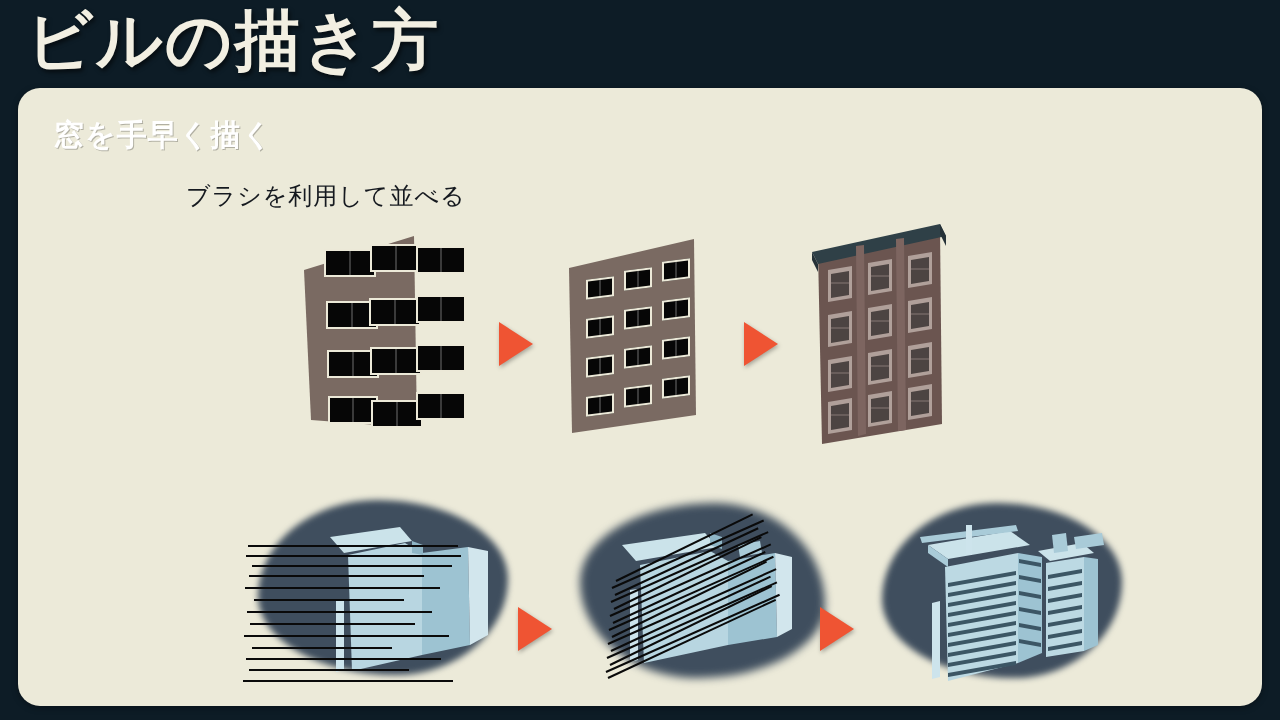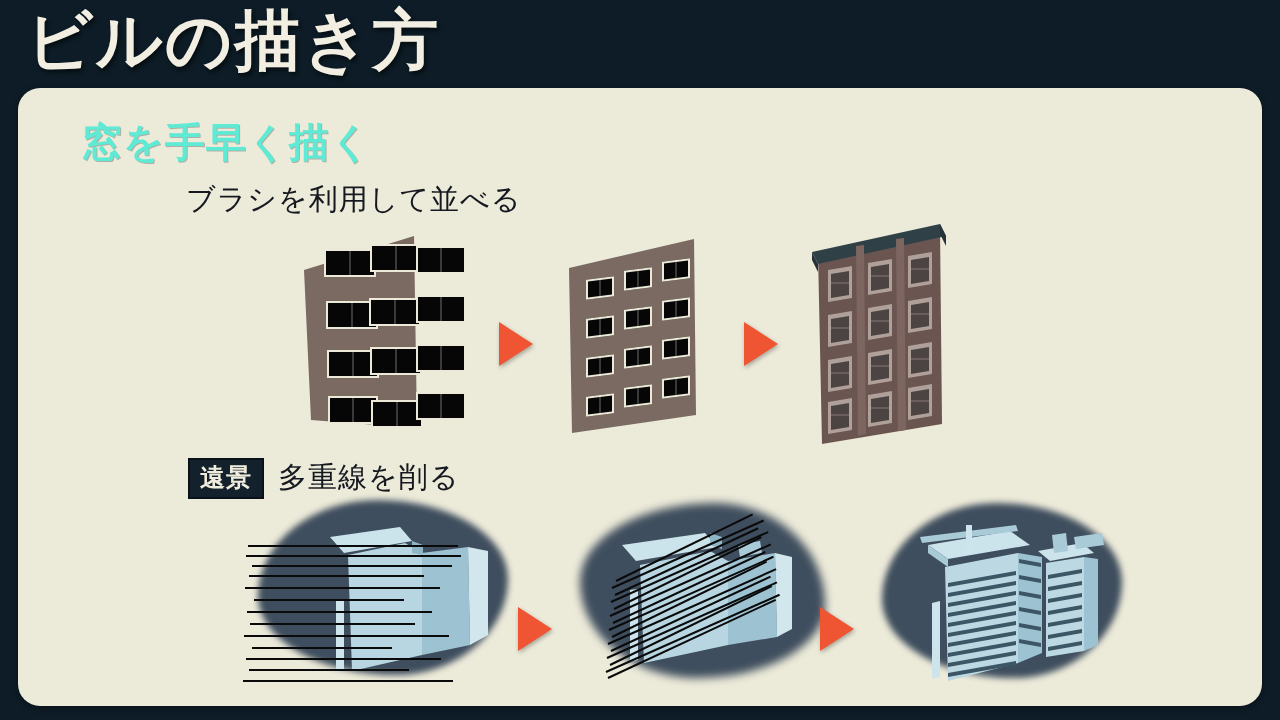--- a/index.html
+++ b/index.html
@@ -22,36 +22,35 @@
   
   .panel{
     position:absolute;left:18px;top:88px;width:1244px;height:618px;
     background:#ecead9;
     border-radius:22px 22px 22px 22px;
     box-shadow:0 2px 6px rgba(0,0,0,.35);
   }
 
   .section-head{
     position:absolute;left:54px;top:115px;
-    font-size:40px;font-weight:bold;color:#5eead4;letter-spacing:1px;
+    font-size:30px;font-weight:bold;color:#ffffff;letter-spacing:1px;
     text-shadow:1px 1px 0 rgba(0,0,0,.25);
-    margin-left:28px;
   }
 
   
   .badge-row{position:absolute;display:flex;align-items:center;}
   .badge{
     background:#12212c;color:#efecd d;color:#efecdd;
     font-size:25px;font-weight:bold;letter-spacing:1px;
     padding:3px 10px 5px 10px;
     border:2px solid #0a1219;
     line-height:1.15;
   }
   .badge-text{
-    margin-left:14px;font-size:29px;color:#15191f;letter-spacing:1px;
+    margin-left:14px;font-size:24px;color:#15191f;letter-spacing:1px;
   }
 
   
   .arrow{position:absolute;width:0;height:0;
     border-top:22px solid transparent;border-bottom:22px solid transparent;
     border-left:34px solid #ef5433;
     filter:drop-shadow(1px 2px 2px rgba(0,0,0,.3));
   }
 
   
@@ -195,24 +194,20 @@
         <rect x="71" y="153" width="18" height="2"></rect>
         <rect x="71" y="195" width="18" height="2"></rect>
         <rect x="111" y="56" width="18" height="2"></rect>
         <rect x="111" y="101" width="18" height="2"></rect>
         <rect x="111" y="146" width="18" height="2"></rect>
         <rect x="111" y="188" width="18" height="2"></rect>
       </g>
     </svg>
   </div>
 
-  <div class="badge-row" style="left:188px;top:458px;">
-    <span class="badge">遠景</span>
-    <span class="badge-text">多重線を削る</span>
-  </div>
 
   <div style="position:absolute;left:240px;top:495px;width:285px;height:205px;">
     <div class="blob" style="left:18px;top:5px;width:250px;height:175px;"></div>
     <svg width="285" height="205" style="position:absolute;left:0;top:0;">
       <polygon points="108,60 165,48 182,58 182,160 112,176" fill="#b8d6e1"></polygon>
       <polygon points="182,58 228,52 230,150 182,160" fill="#9dc3d2"></polygon>
       <polygon points="90,42 160,32 172,46 104,58" fill="#cbe3ea"></polygon>
       <polygon points="228,52 248,56 248,140 230,150" fill="#d2e6ed"></polygon>
       <polygon points="96,105 104,104 104,175 96,177" fill="#cde4ec"></polygon>
       <polygon points="172,46 183,50 183,60 172,58" fill="#8fb6c6"></polygon>

